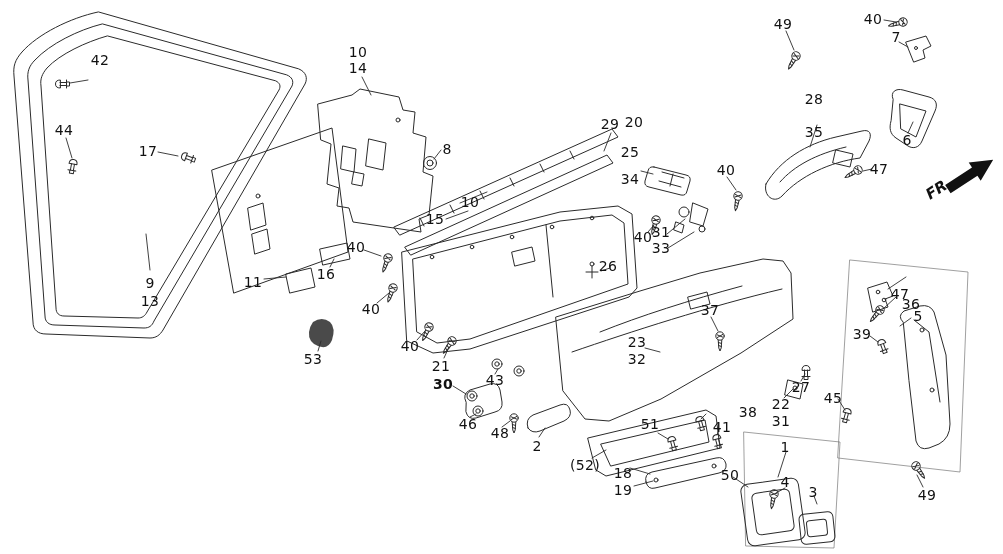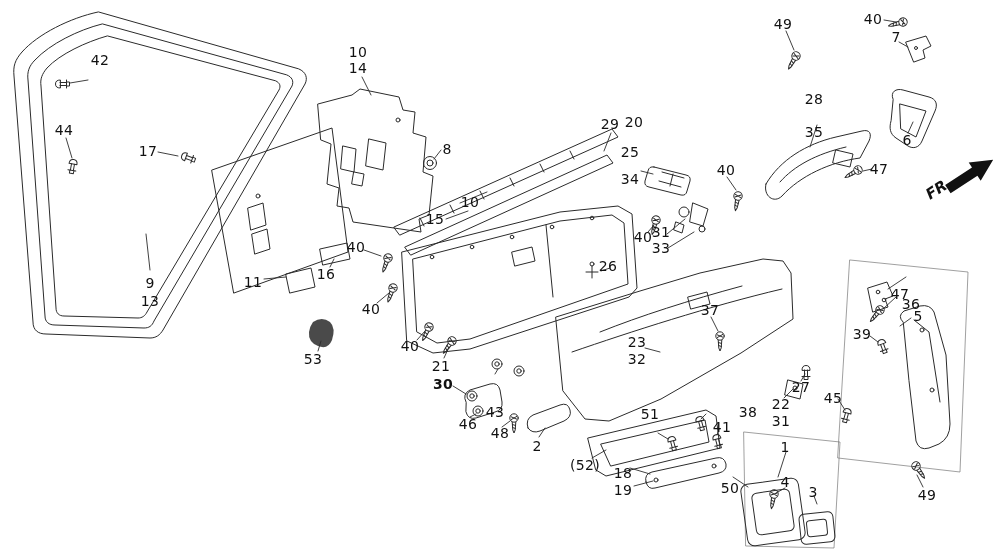--- a/index.html
+++ b/index.html
@@ -277,21 +277,21 @@
       <span class="part-label" style="left: 470px; top: 202px;">10</span>
       <span class="part-label" style="left: 435px; top: 219px;">15</span>
       <span class="part-label" style="left: 253px; top: 282px;">11</span>
       <span class="part-label" style="left: 326px; top: 274px;">16</span>
       <span class="part-label" style="left: 356px; top: 247px;">40</span>
       <span class="part-label" style="left: 371px; top: 309px;">40</span>
       <span class="part-label" style="left: 410px; top: 346px;">40</span>
       <span class="part-label" style="left: 313px; top: 359px;">53</span>
       <span class="part-label" style="left: 441px; top: 366px;">21</span>
       <span class="part-label" style="left: 443px; top: 384px; font-weight: bold;">30</span>
-      <span class="part-label" style="left: 495px; top: 380px; margin-top: 32px;">43</span>
+      <span class="part-label" style="left: 495px; top: 380px;">43</span>
       <span class="part-label" style="left: 468px; top: 424px;">46</span>
       <span class="part-label" style="left: 500px; top: 433px;">48</span>
       <span class="part-label" style="left: 537px; top: 446px;">2</span>
       <span class="part-label" style="left: 610px; top: 122px; margin-left: 24px;">20</span>
       <span class="part-label" style="left: 610px; top: 124px;">29</span>
       <span class="part-label" style="left: 630px; top: 152px;">25</span>
       <span class="part-label" style="left: 630px; top: 179px;">34</span>
       <span class="part-label" style="left: 608px; top: 266px;">26</span>
       <span class="part-label" style="left: 643px; top: 237px;">40</span>
       <span class="part-label" style="left: 661px; top: 232px;">31</span>
@@ -310,24 +310,24 @@
       <span class="part-label" style="left: 862px; top: 334px;">39</span>
       <span class="part-label" style="left: 710px; top: 310px;">37</span>
       <span class="part-label" style="left: 637px; top: 342px;">23</span>
       <span class="part-label" style="left: 637px; top: 359px;">32</span>
       <span class="part-label" style="left: 801px; top: 387px;">27</span>
       <span class="part-label" style="left: 781px; top: 404px;">22</span>
       <span class="part-label" style="left: 781px; top: 421px;">31</span>
       <span class="part-label" style="left: 833px; top: 398px;">45</span>
       <span class="part-label" style="left: 708px; top: 412px; margin-left: 40px;">38</span>
       <span class="part-label" style="left: 722px; top: 427px;">41</span>
-      <span class="part-label" style="left: 650px; top: 414px;">51</span>
+      <span class="part-label" style="left: 650px; top: 424px;">51</span>
       <span class="part-label" style="left: 585px; top: 465px;">(52)</span>
       <span class="part-label" style="left: 623px; top: 473px;">18</span>
       <span class="part-label" style="left: 623px; top: 490px;">19</span>
-      <span class="part-label" style="left: 730px; top: 488px; text-align: center;">50</span>
+      <span class="part-label" style="left: 730px; top: 475px; text-align: center;">50</span>
       <span class="part-label" style="left: 785px; top: 447px;">1</span>
       <span class="part-label" style="left: 785px; top: 482px;">4</span>
       <span class="part-label" style="left: 813px; top: 492px;">3</span>
       <span class="part-label" style="left: 927px; top: 495px;">49</span>
     </div>
 
 </div>
 
 </body></html>

